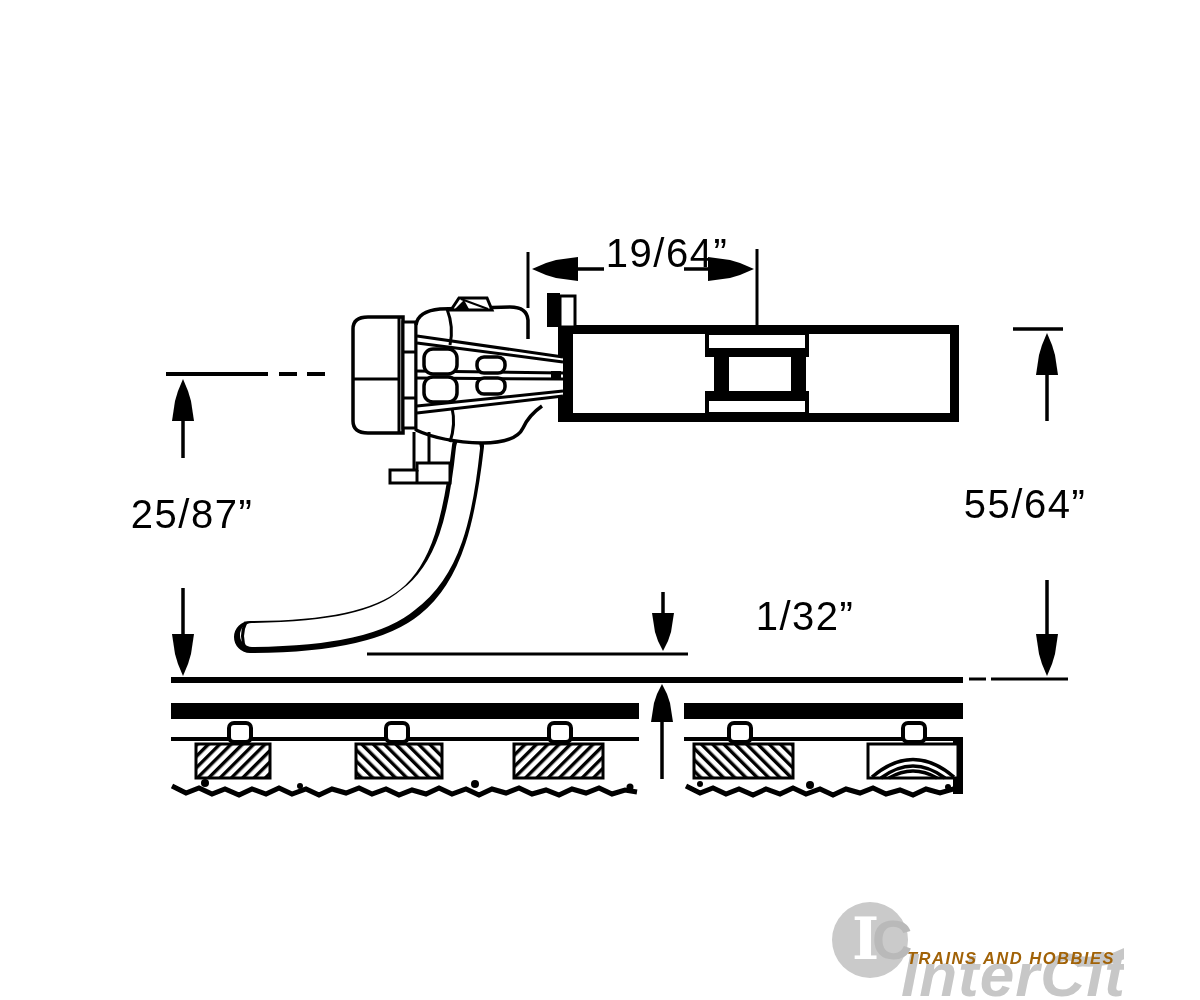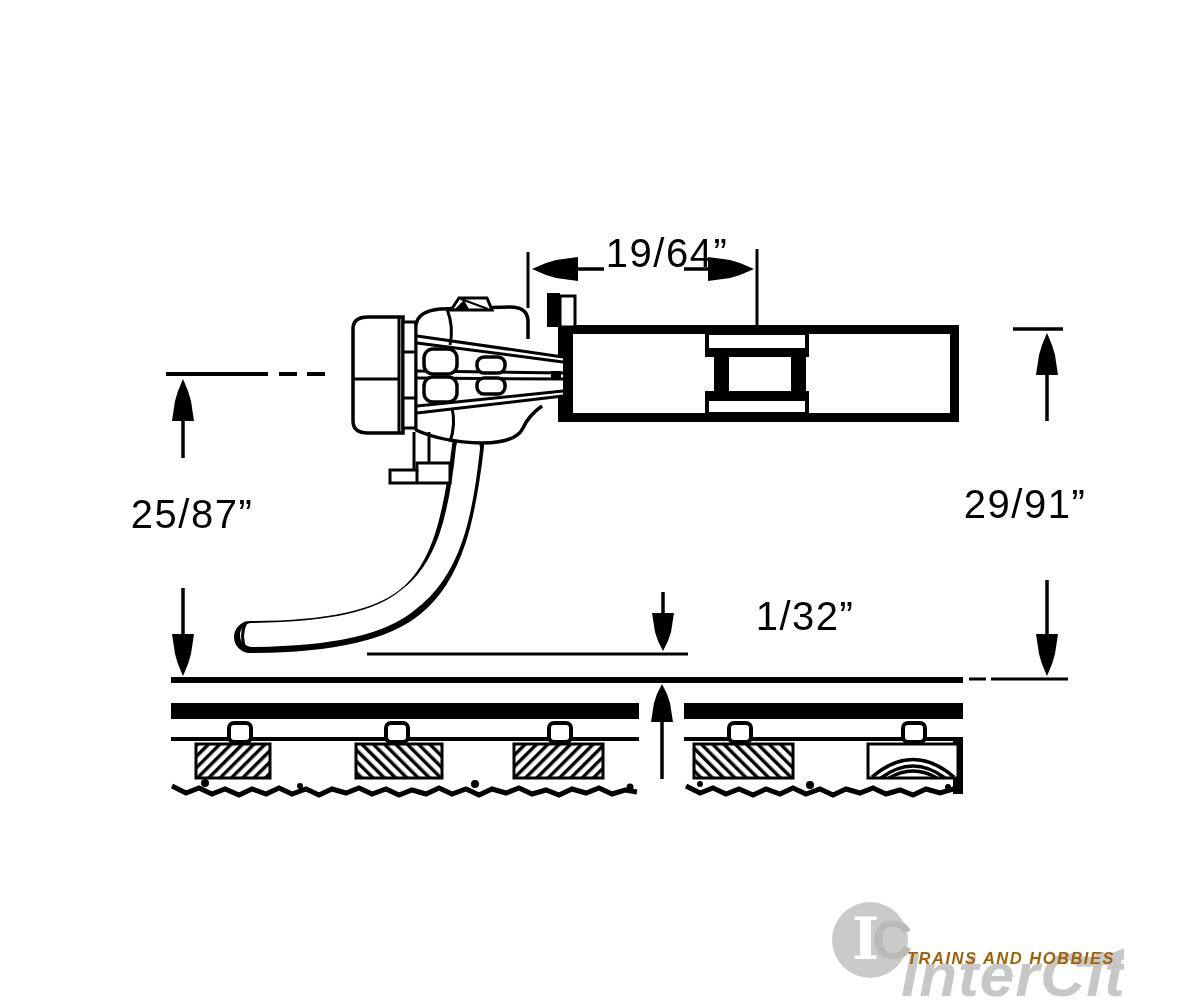--- a/index.html
+++ b/index.html
@@ -201,21 +201,21 @@
     </g>
   </g>
 
   <path d="M1078,961 Q1118,966 1152,934" stroke="#c7c7c7" stroke-width="10" stroke-linecap="round" fill="none"></path>
 
   <circle cx="870" cy="940" r="38" fill="#cacaca"></circle>
 </svg>
 
 <div class="dim-label dim-top">19/64”</div>
 <div class="dim-label dim-left">25/87”</div>
-<div class="dim-label dim-right">29/91”</div>
+<div class="dim-label dim-right">55/64”</div>
 <div class="dim-label dim-clear">1/32”</div>
 
 <span class="logo-mono-c">C</span>
 <span class="logo-mono-i">I</span>
 <div class="logo-name">InterCity</div>
 <div class="logo-tagline">TRAINS AND HOBBIES</div>
 
 </div>
 
 </body></html>

